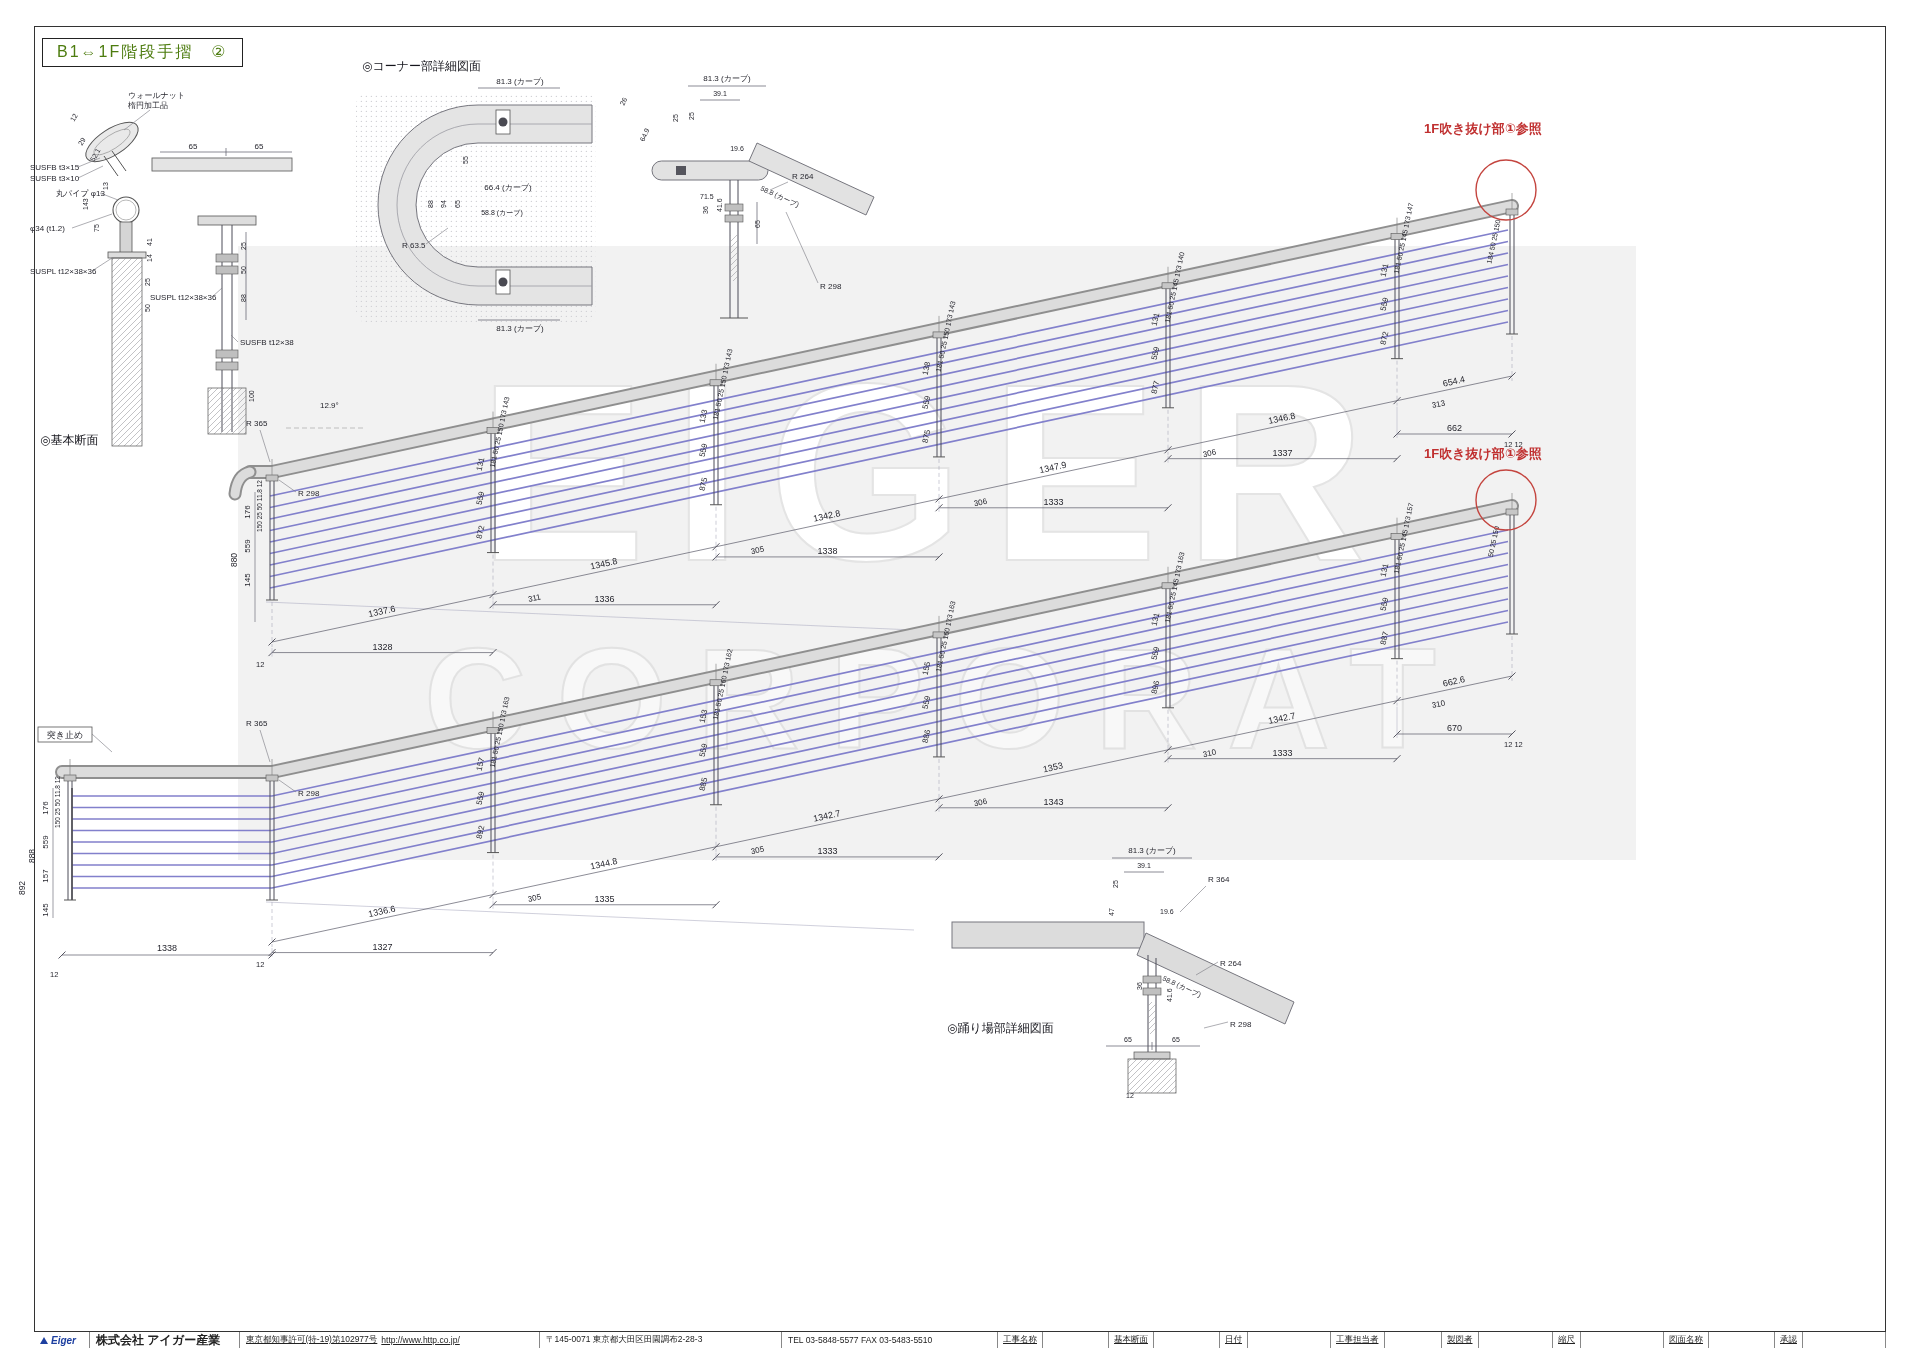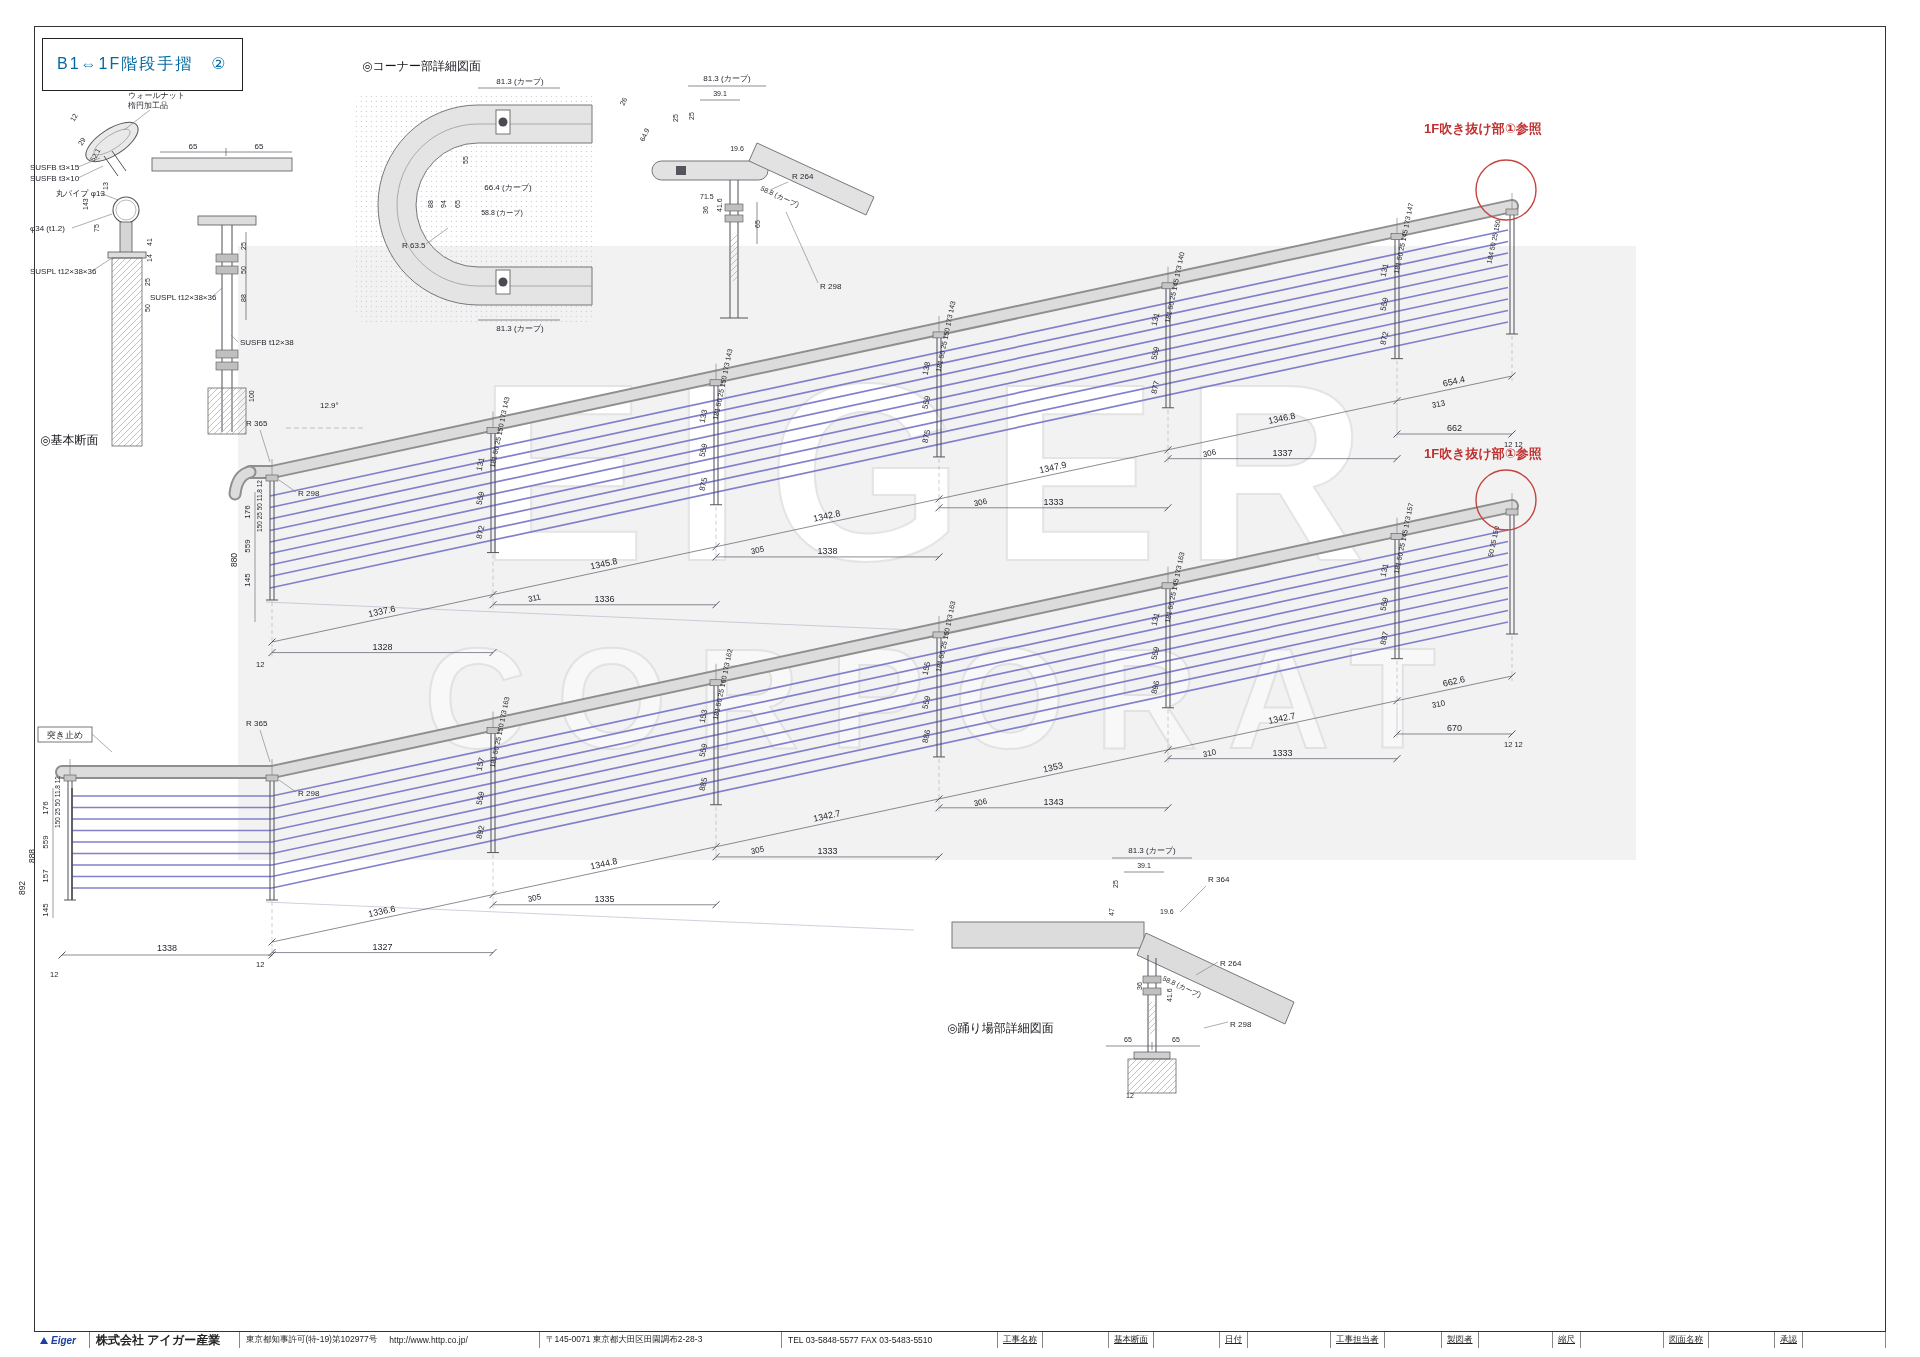--- a/index.html
+++ b/index.html
@@ -1,40 +1,40 @@
 <!DOCTYPE html>
 <html><head>
 <meta charset="utf-8">
 <style>
   html,body{margin:0;padding:0;background:#fff;}
   .sheet{position:relative;width:1920px;height:1357px;background:#fff;overflow:hidden;
          font-family:"Liberation Sans","DejaVu Sans",sans-serif;}
   .frame{position:absolute;left:34px;top:26px;width:1852px;height:1322px;border:1.6px solid #333;box-sizing:border-box;}
   .title-box{position:absolute;left:42px;top:38px;border:1.5px solid #222;background:#fff;
-             padding:15px 14px;font-size:16px;letter-spacing:2px;color:#0369a1;}
+             padding:3px 14px;font-size:16px;letter-spacing:2px;color:#4d7c0f;}
   svg.draw{position:absolute;left:0;top:0;}
   svg text{font-family:"Liberation Sans","DejaVu Sans",sans-serif;fill:#26262e;}
   .d7{font-size:7px}.d8{font-size:8px}.d9{font-size:9px}
   .lab{font-size:12px;fill:#15151c}
   .mid{text-anchor:middle}
   .dim{stroke:#5a5a68;stroke-width:.7}
   .ldr{stroke:#77777f;stroke-width:.6}
   .red-note{fill:#c03030;font-size:13px;font-weight:bold}
   .red-circ{fill:none;stroke:#c4453f;stroke-width:1.4}
   .wm1{font-size:252px;font-weight:bold;fill:#ffffff;stroke:#e4e4e4;stroke-width:2px;letter-spacing:26px}
   .wm2{font-size:142px;font-weight:bold;fill:#f8f8f8;stroke:#e2e2e2;stroke-width:2px;letter-spacing:30px}
   
   .tstrip{position:absolute;left:34px;top:1331px;width:1852px;height:17px;border-top:1.4px solid #333;
           display:flex;align-items:stretch;font-size:8.5px;color:#222;box-sizing:border-box;background:#fff;}
   .tb-cell{border-right:1px solid #888;padding:0 6px;white-space:nowrap;display:flex;align-items:center;box-sizing:border-box;}
   .tb-logo{width:56px;color:#1d3fa0;font-weight:bold;font-style:italic;font-size:10px;}
   .logo-mark{width:0;height:0;border-left:4px solid transparent;border-right:4px solid transparent;
              border-bottom:7px solid #1d3fa0;display:inline-block;margin-right:3px;}
   .tb-co{width:150px;font-weight:bold;font-size:12px;}
-  .tb-lic{width:300px;gap:12px;}
+  .tb-lic{width:300px;gap:4px;text-decoration:underline;}
   .tb-addr{width:242px;}
   .tb-tel{width:216px;}
   .tb-fields{flex:1;display:flex;}
   .tb-f{flex:1;display:flex;border-right:1px solid #888;box-sizing:border-box;text-decoration:underline;}
   .tb-fh{padding:0 5px;display:flex;align-items:center;border-right:1px solid #888;white-space:nowrap;}
   .tb-fv{flex:1;min-width:20px;}
 </style>
 </head>
 <body>
 

